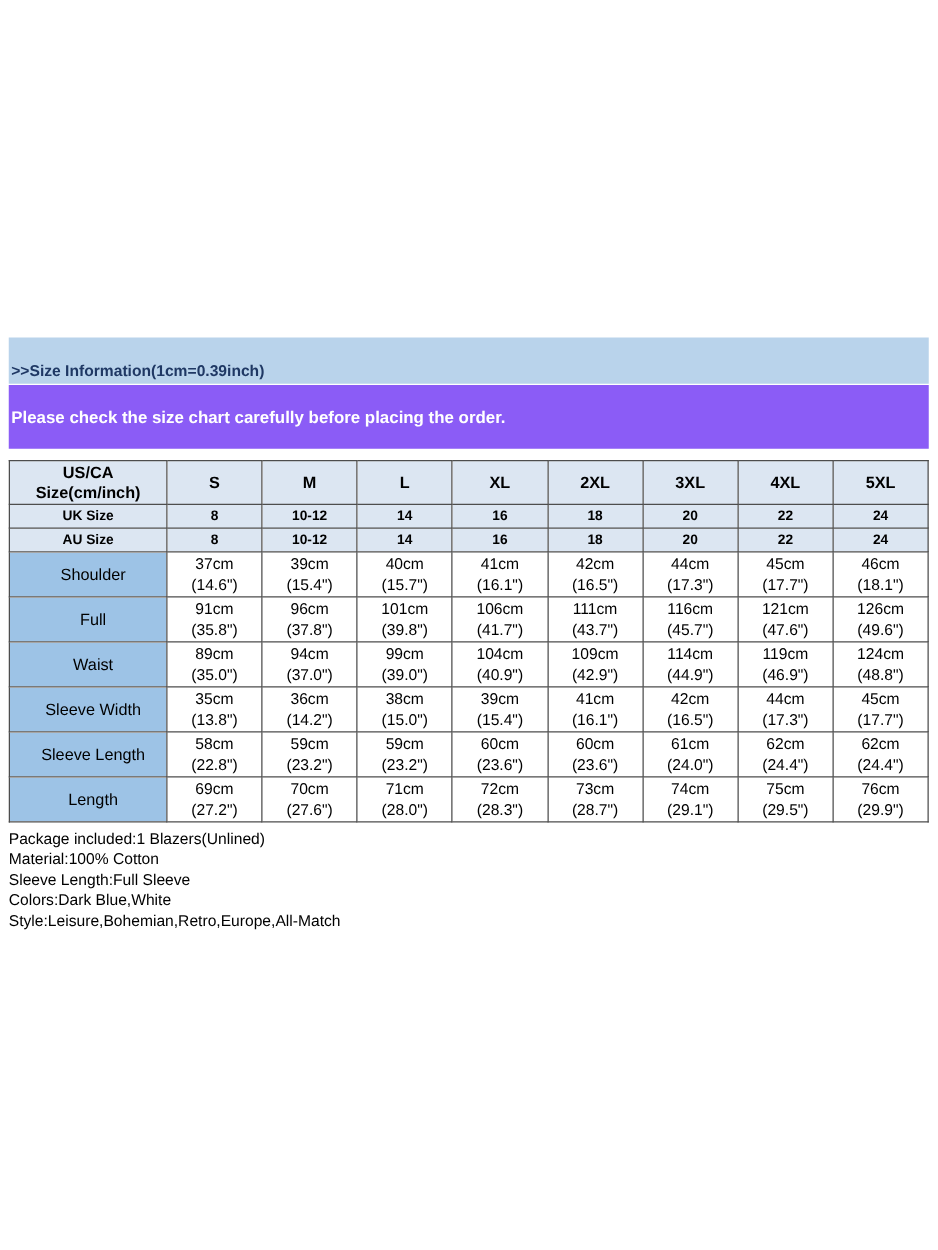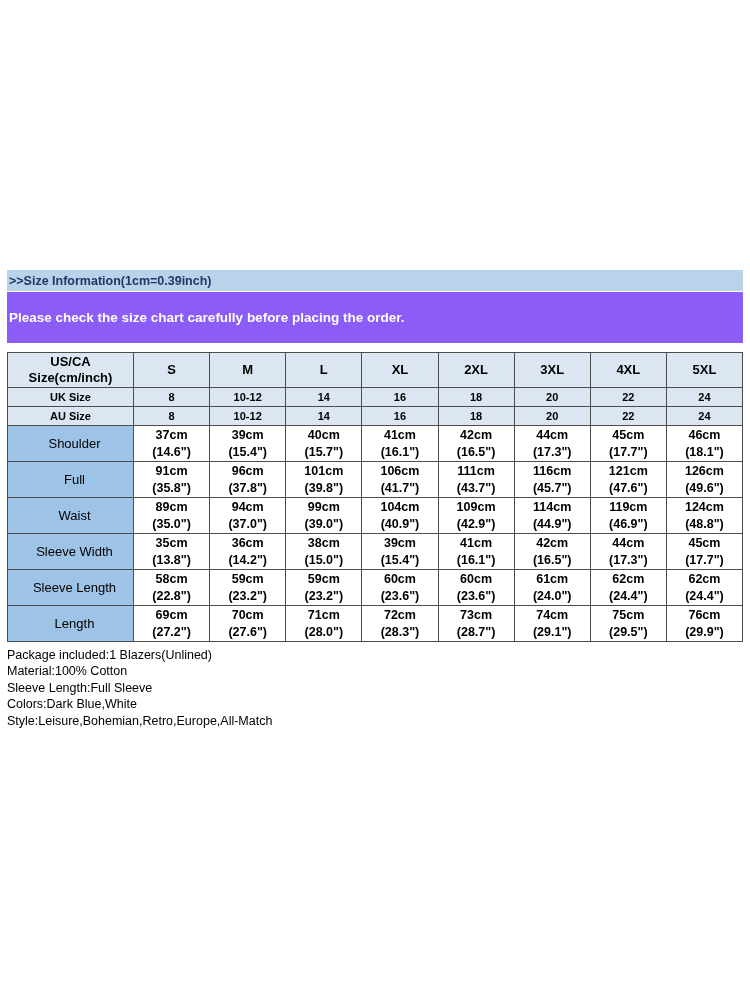--- a/index.html
+++ b/index.html
@@ -1,25 +1,25 @@
 <!DOCTYPE html>
 <html><head>
 <meta charset="utf-8">
 <style>
   html,body{margin:0;padding:0;}
   body{width:750px;height:1000px;background:#ffffff;font-family:"Liberation Sans",sans-serif;color:#000;}
   .page{position:relative;width:750px;height:1000px;overflow:hidden;background:#fff;}
   .content{position:absolute;top:270px;left:7px;width:736px;}
-  .info-bar{background:#b9d3eb;color:#1f3864;font-weight:bold;font-size:12.5px;padding:4px 2px 3px 2px;}
+  .info-bar{background:#b9d3eb;color:#1f3864;font-weight:bold;font-size:12.5px;padding:20px 2px 3px 2px;}
   .notice-bar{background:#8b5cf6;color:#ffffff;font-weight:bold;font-size:13.5px;padding:18px 2px;margin-top:1px;}
   table{width:100%;border-collapse:collapse;table-layout:fixed;margin-top:9px;}
   th,td{border:1px solid #4d4d4d;text-align:center;vertical-align:middle;overflow:hidden;padding:0;}
   thead th{background:#dce6f2;font-weight:bold;font-size:13px;height:34px;line-height:1.25;}
   tr.size-row th,tr.size-row td{background:#dce6f2;font-weight:bold;font-size:11px;height:18px;}
-  tr.measure-row td{font-size:12.5px;font-weight:bold;line-height:1.3;background:#ffffff;height:35px;}
+  tr.measure-row td{font-size:12.5px;font-weight:normal;line-height:1.3;background:#ffffff;height:35px;}
   tr.measure-row th{background:#9dc3e6;font-weight:normal;font-size:13px;text-align:center;padding-left:8px;height:35px;}
   .notes{margin-top:5px;}
   .note-line{font-size:12.5px;line-height:16.4px;white-space:nowrap;}
 </style>
 </head>
 <body>
 
 <div class="page">
   <div class="content">
     <div class="info-bar">&gt;&gt;Size Information(1cm=0.39inch)</div>

